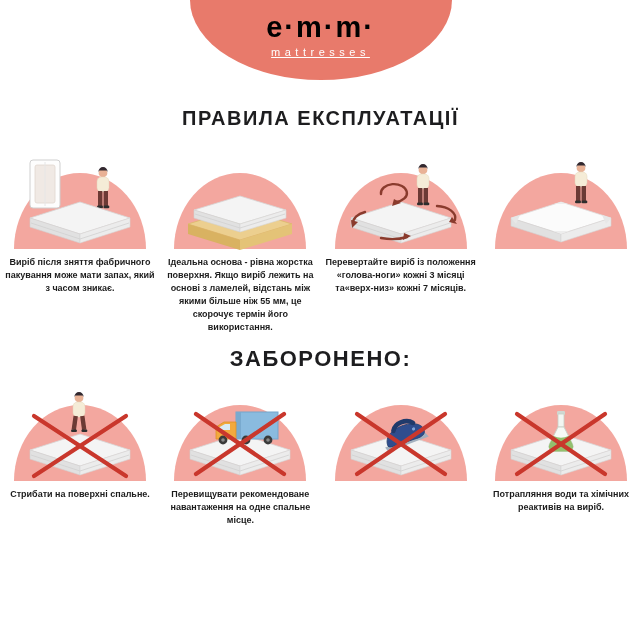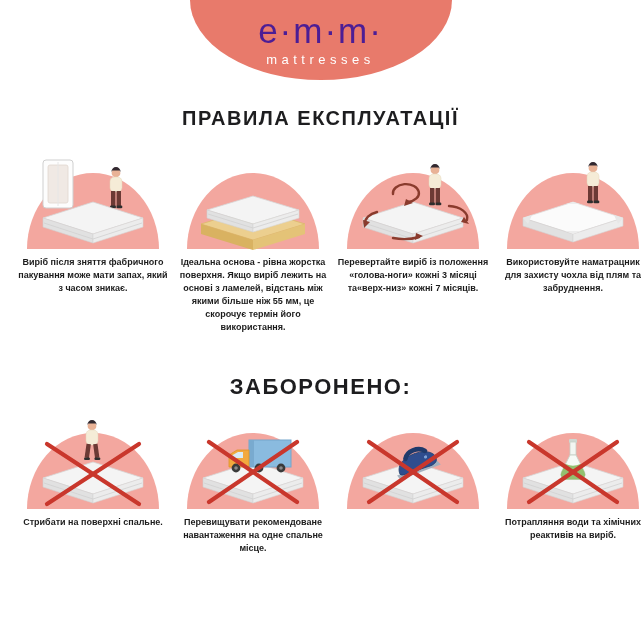--- a/index.html
+++ b/index.html
@@ -16,60 +16,61 @@
   .header-dome {
     width: 262px; height: 80px;
     margin: 0 auto;
     background: var(--brand, #e87a6b);
     border-bottom-left-radius: 131px 80px;
     border-bottom-right-radius: 131px 80px;
     text-align: center;
     padding-top: 13px;
   }
   .logo-main {
-    color: #4c1d95;
-    font-size: 35px;
-    font-weight: 400;
+    color: #000000;
+    font-size: 29px;
+    font-weight: 700;
     letter-spacing: 2px;
     line-height: 1;
   }
   .logo-tagline {
     color: #ffffff;
-    font-size: 13px;
+    font-size: 11px;
     font-weight: 400;
     letter-spacing: 4.5px;
     margin-top: 4px;
     text-transform: lowercase;
+    text-decoration: underline;
   }
 
   
   .main-title {
     margin-top: 26px;
     text-align: center;
     font-size: 20px;
     font-weight: 700;
     letter-spacing: 1.5px;
     line-height: 1.28;
     color: #1d1d1f;
   }
   .section-title {
-    margin-top: 40px;
+    margin-top: 12px;
     text-align: center;
     font-size: 22px;
     font-weight: 700;
     letter-spacing: 1.5px;
     color: #1d1d1f;
   }
 
   
   .cards-row {
     display: flex;
     justify-content: space-between;
     width: 641px;
-    padding: 0 13px;
+    padding: 0 0;
   }
   .rules-row { margin-top: 14px; }
   .banned-row { margin-top: 6px; }
   .card {
     width: 160px;
     display: flex;
     flex-direction: column;
     align-items: center;
   }
   .card svg { display: block; }
@@ -230,21 +231,20 @@
         <g>
           <polygon points="30,72 80,56 130,72 80,88" fill="#fbfbfb" stroke="#dedede" stroke-width="0.8"></polygon>
           <polygon class="m-left" points="30,72 30,80 80,96 80,88"></polygon>
           <polygon class="m-right" points="130,72 130,80 80,96 80,88"></polygon>
           <polygon points="30,72 39,69 35,78" fill="#e7e7e7"></polygon>
           <polygon points="130,72 121,69 125,78" fill="#e7e7e7"></polygon>
           <polygon points="80,88 72,85 88,85" fill="#ededed"></polygon>
           <polygon points="80,56 73,58 87,58" fill="#ededed"></polygon>
         </g>
       </svg>
-      <div class="caption">Використовуйте наматрацник для захисту чохла від плям та забруднення.</div>
     </div>
 
   </div>
 
   <div class="section-title">ЗАБОРОНЕНО:</div>
 
   <div class="cards-row banned-row">
 
     <div class="card">
       <svg width="160" height="105" viewBox="0 0 160 105">

